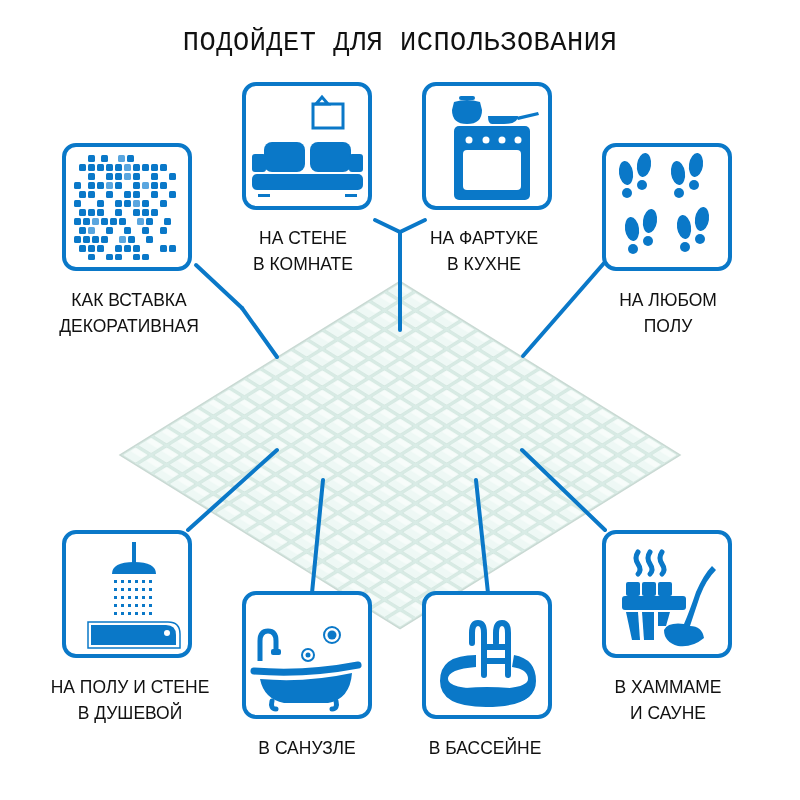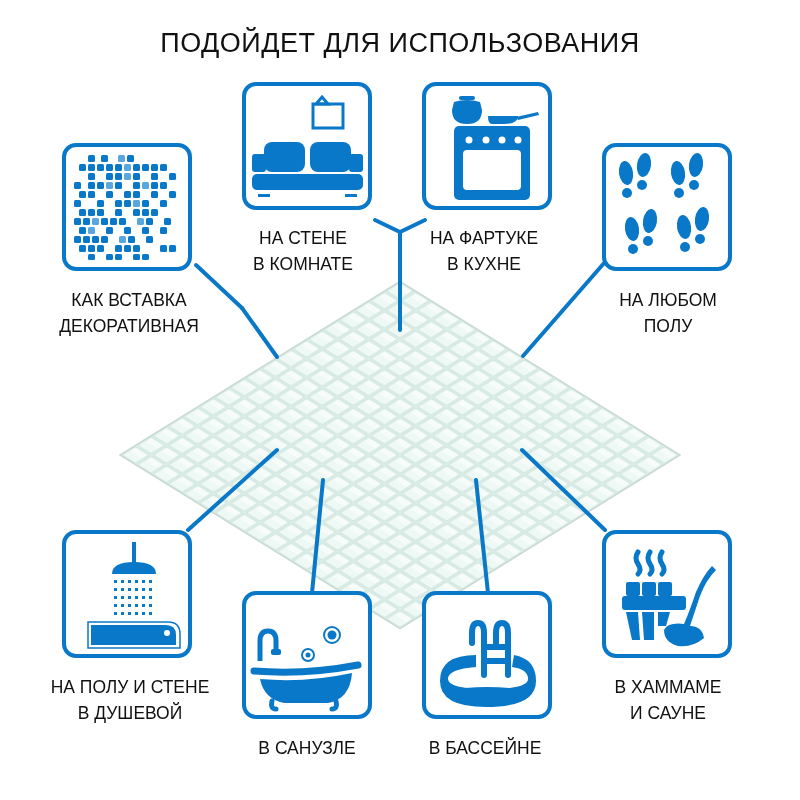--- a/index.html
+++ b/index.html
@@ -1,17 +1,17 @@
 <!DOCTYPE html>
 <html><head>
 <meta charset="utf-8">
 <style>
   html, body { margin:0; padding:0; background:#ffffff; }
   body { width:800px; height:800px; position:relative; overflow:hidden; font-family:"DejaVu Sans Condensed","DejaVu Sans", sans-serif; }
-  .title { position:absolute; left:0; top:28px; width:800px; text-align:center; font-family:Liberation Sans, sans-serif; font-size:27px; letter-spacing:0.5px; color:#111; }
+  .title { position:absolute; left:0; top:28px; width:800px; text-align:center; font-family:Liberation Mono, monospace; font-size:27px; letter-spacing:0.5px; color:#111; }
   svg.scene { position:absolute; left:0; top:0; }
   .box { position:absolute; width:130px; height:128px; border:4px solid #0a78c8; border-radius:14px; background:#fff; box-sizing:border-box; }
   .box svg { position:absolute; left:0; top:0; width:122px; height:120px; }
   .label { position:absolute; text-align:center; font-family:"Liberation Sans", sans-serif; font-size:19px; line-height:26px; color:#111; white-space:nowrap; transform:scaleX(0.92); }
 </style>
 </head>
 <body>
 
 <div class="title">ПОДОЙДЕТ ДЛЯ ИСПОЛЬЗОВАНИЯ</div>
 

